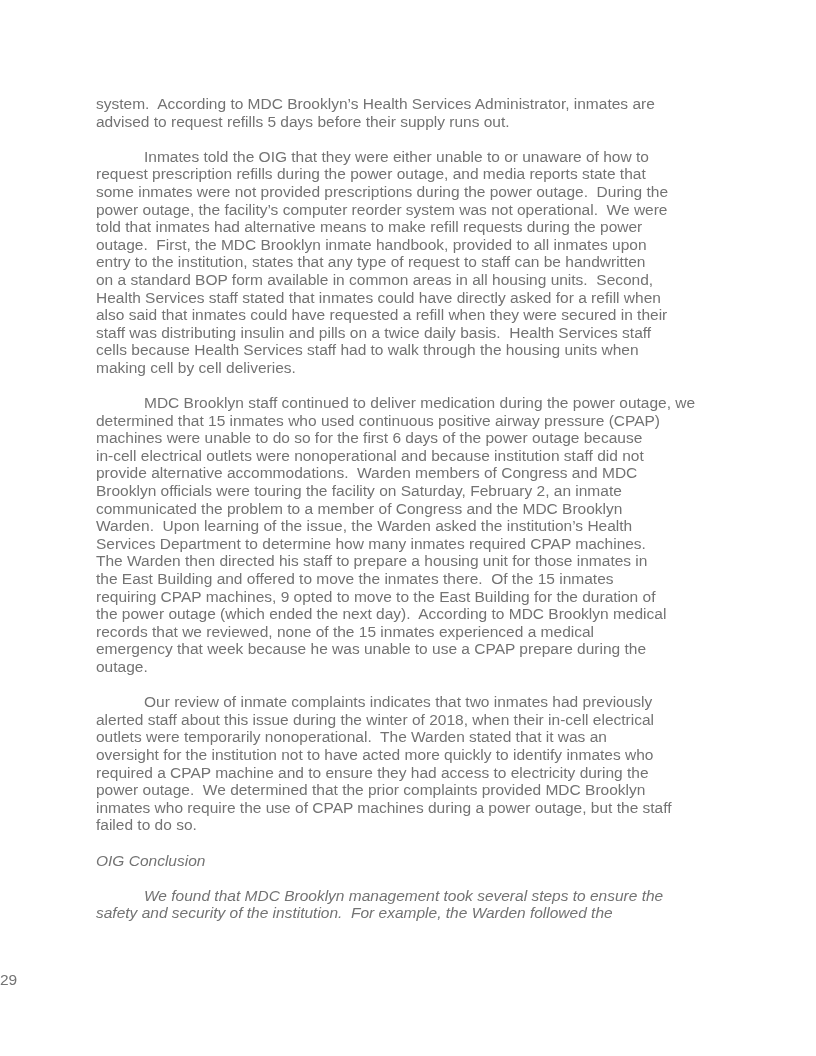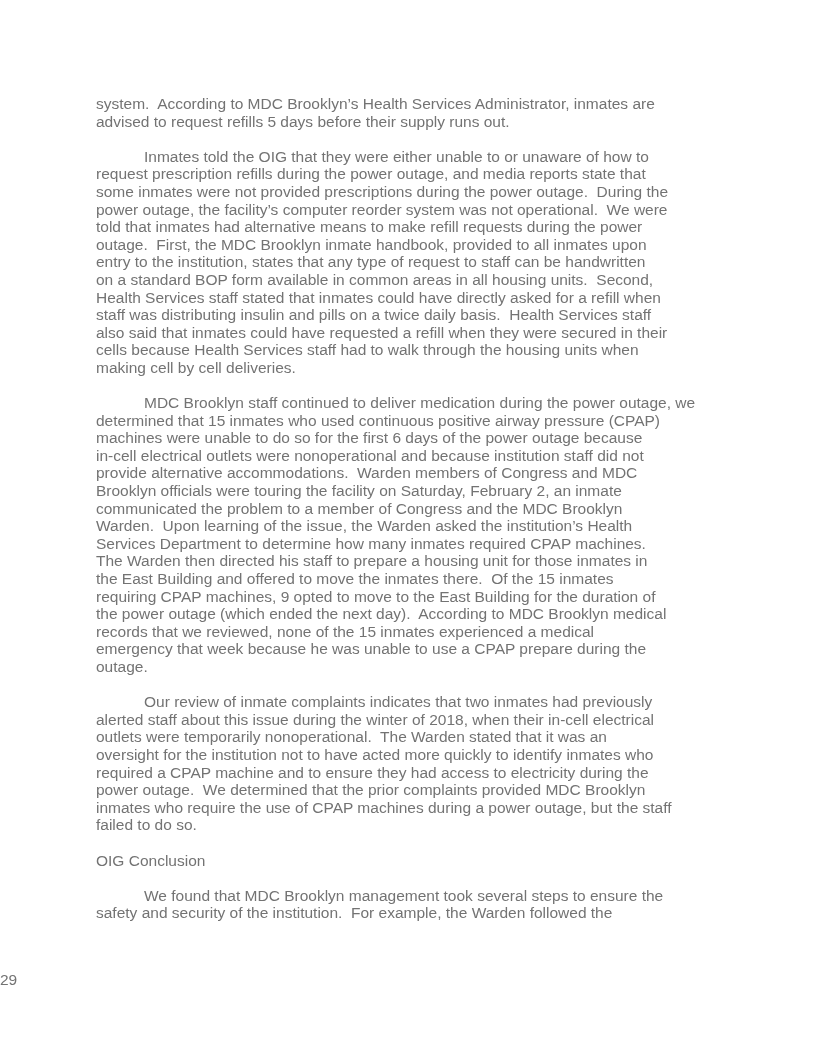--- a/index.html
+++ b/index.html
@@ -24,25 +24,27 @@
     position: absolute;
     left: 96px;
     top: 95px;
     width: 624px;
   }
   .block {
     margin: 0 0 17.6px 0;
   }
   .block:last-child {
     margin-bottom: 17px;
+    font-style: italic;
   }
   .block.indent .line:first-child {
     text-indent: 48px;
   }
   .block.heading-italic {
+    font-style: italic;
   }
   .line {
     white-space: pre;
   }
   .page-footer {
     position: absolute;
     left: 0;
     top: 971px;
     width: 816px;
     text-align: left;
@@ -60,22 +62,22 @@
       <div class="block paragraph indent">
         <div class="line">Inmates told the OIG that they were either unable to or unaware of how to</div>
         <div class="line">request prescription refills during the power outage, and media reports state that</div>
         <div class="line">some inmates were not provided prescriptions during the power outage.  During the</div>
         <div class="line">power outage, the facility’s computer reorder system was not operational.  We were</div>
         <div class="line">told that inmates had alternative means to make refill requests during the power</div>
         <div class="line">outage.  First, the MDC Brooklyn inmate handbook, provided to all inmates upon</div>
         <div class="line">entry to the institution, states that any type of request to staff can be handwritten</div>
         <div class="line">on a standard BOP form available in common areas in all housing units.  Second,</div>
         <div class="line">Health Services staff stated that inmates could have directly asked for a refill when</div>
+        <div class="line">also said that inmates could have requested a refill when they were secured in their</div>
         <div class="line">staff was distributing insulin and pills on a twice daily basis.  Health Services staff</div>
-        <div class="line">also said that inmates could have requested a refill when they were secured in their</div>
         <div class="line">cells because Health Services staff had to walk through the housing units when</div>
         <div class="line">making cell by cell deliveries.</div>
       </div>
       <div class="block paragraph indent">
         <div class="line">MDC Brooklyn staff continued to deliver medication during the power outage, we</div>
         <div class="line">determined that 15 inmates who used continuous positive airway pressure (CPAP)</div>
         <div class="line">machines were unable to do so for the first 6 days of the power outage because</div>
         <div class="line">in-cell electrical outlets were nonoperational and because institution staff did not</div>
         <div class="line">provide alternative accommodations.  Warden members of Congress and MDC</div>
         <div class="line">Brooklyn officials were touring the facility on Saturday, February 2, an inmate</div>

